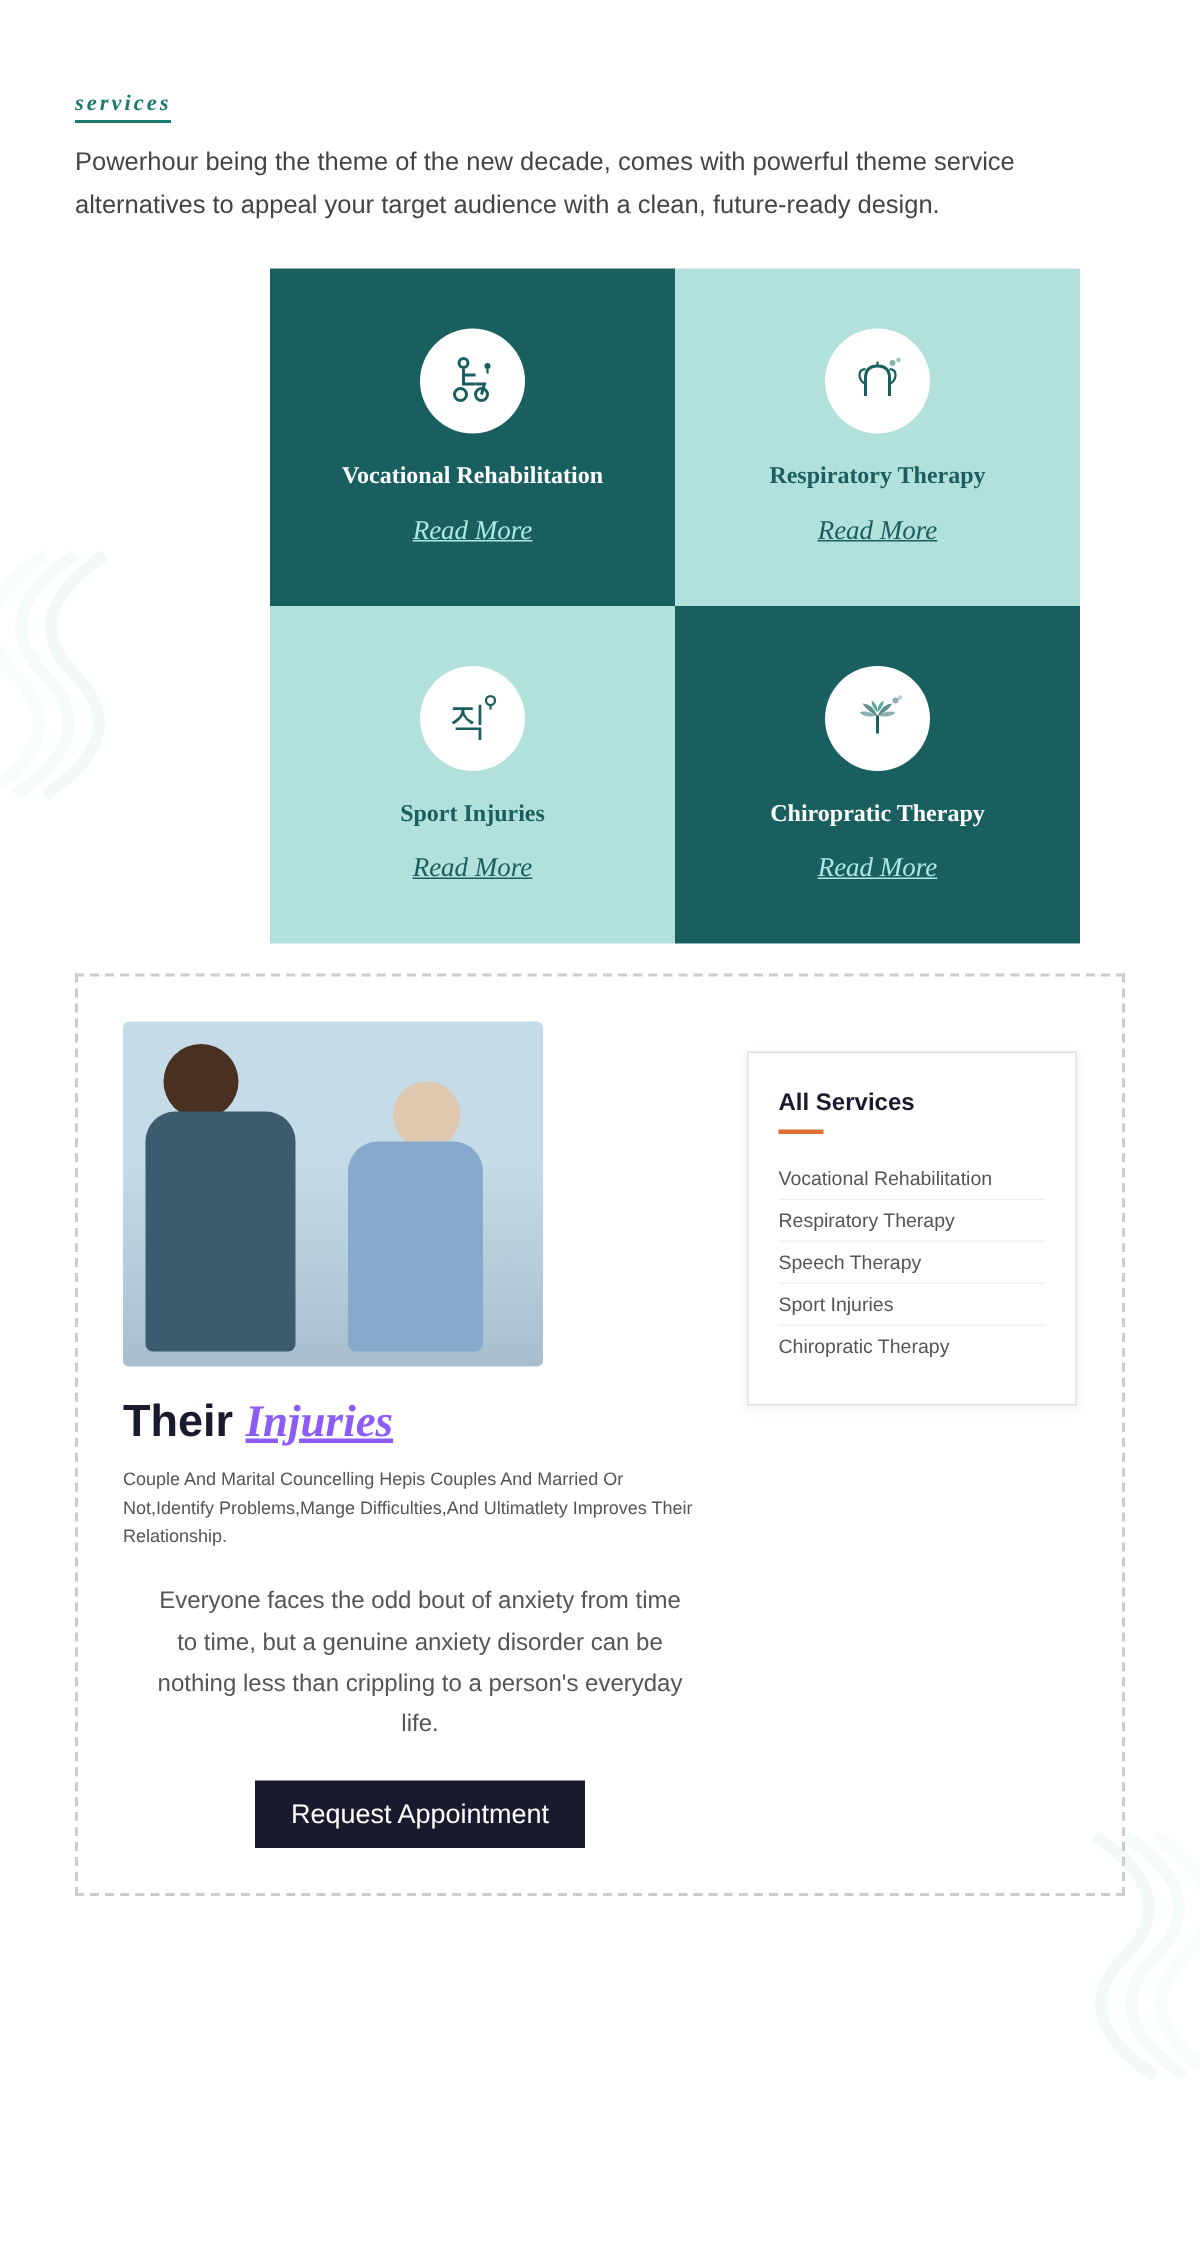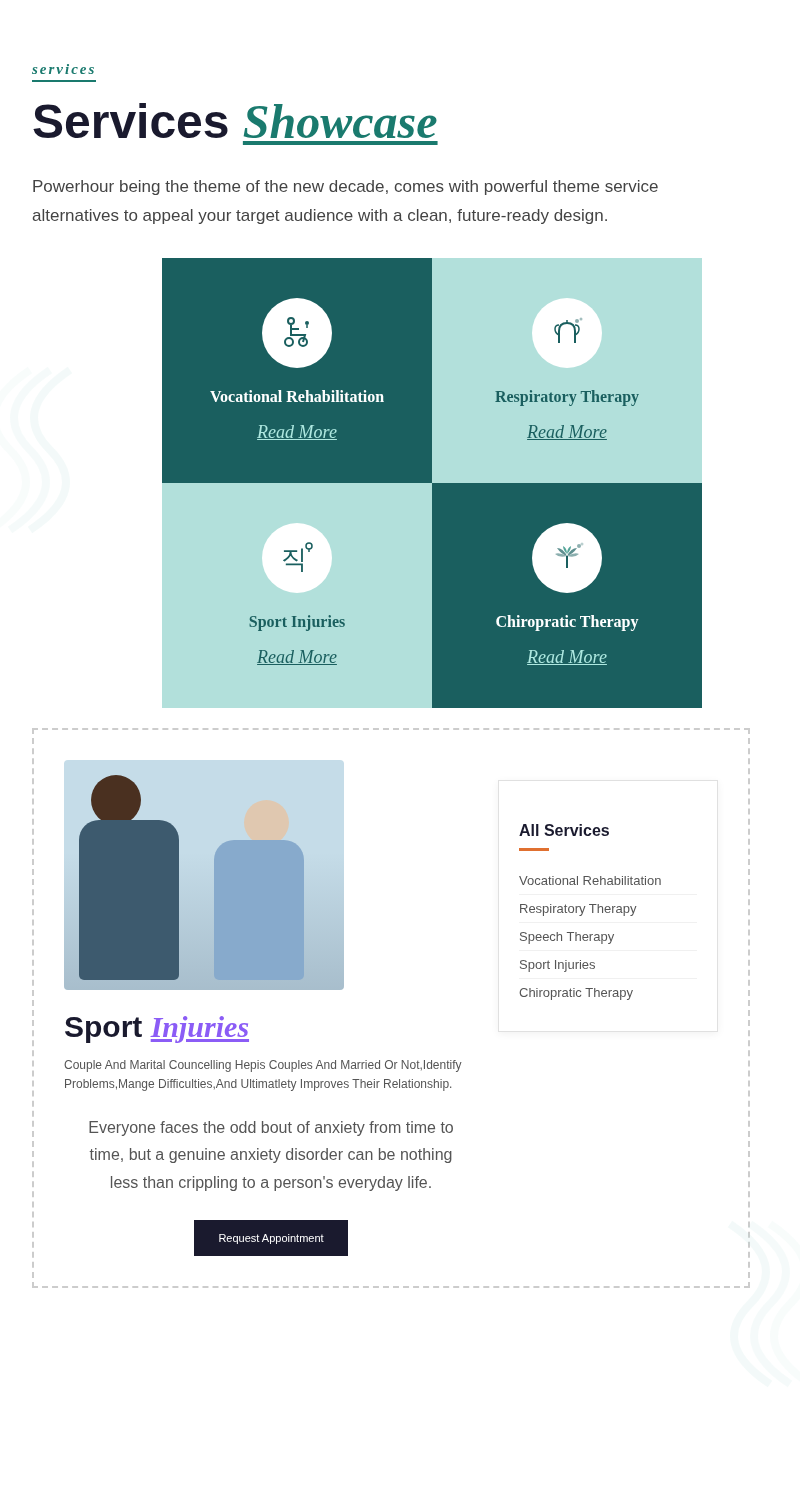--- a/index.html
+++ b/index.html
@@ -24,21 +24,21 @@
     .wave-right {
       position: absolute;
       right: -10px;
       bottom: 100px;
       width: 120px;
       height: 180px;
       opacity: 0.3;
     }
 
     .page-wrapper {
-      padding: 60px 50px 60px 32px;
+      padding: 60px 50px 60px 50px;
       position: relative;
     }
 
     
     .section-label {
       font-style: italic;
       font-size: 15px;
       color: #1a7a6e;
       letter-spacing: 2px;
       font-weight: 600;
@@ -249,21 +249,21 @@
       font-family: Arial, sans-serif;
       margin-bottom: 24px;
       padding: 0 20px;
     }
 
     .request-btn {
       background: #1a1a2e;
       color: #fff;
       border: none;
       padding: 12px 24px;
-      font-size: 11px;
+      font-size: 18px;
       cursor: pointer;
       display: block;
       margin: 0 auto;
       font-family: Arial, sans-serif;
     }
 
     
     .sidebar-col {
       width: 220px;
       margin-left: 20px;
@@ -276,21 +276,20 @@
       padding: 25px 20px;
       box-shadow: 0 2px 8px rgba(0,0,0,0.06);
     }
 
     .all-services-title {
       font-size: 16px;
       font-weight: 700;
       color: #1a1a2e;
       margin-bottom: 8px;
       font-family: Arial, sans-serif;
-      margin-top: 16px;
     }
 
     .services-divider {
       width: 30px;
       height: 3px;
       background: #e07030;
       margin-bottom: 16px;
     }
 
     .services-list {
@@ -318,25 +317,20 @@
   <svg class="wave-left" viewBox="0 0 120 180" fill="none" xmlns="http://www.w3.org/2000/svg">
     <path d="M80 10 Q20 50 60 90 Q100 130 40 170" stroke="#b2ddd8" stroke-width="8" fill="none" opacity="0.5"></path>
     <path d="M60 10 Q0 50 40 90 Q80 130 20 170" stroke="#b2ddd8" stroke-width="8" fill="none" opacity="0.4"></path>
     <path d="M40 10 Q-20 50 20 90 Q60 130 0 170" stroke="#b2ddd8" stroke-width="8" fill="none" opacity="0.3"></path>
   </svg>
 
   
   <div class="section-label">services</div>
 
   
-  <h1 class="main-title">
-    <span>Services</span>
-    <span> </span>
-    <span class="showcase">Showcase</span>
-  </h1>
 
   
   <p class="description">Powerhour being the theme of the new decade, comes with powerful theme service alternatives to appeal your target audience with a clean, future-ready design.</p>
 
   
   <div class="services-grid">
 
     <div class="service-card dark-teal">
       <div class="service-icon-wrap">
         <svg width="36" height="36" viewBox="0 0 36 36" fill="none" xmlns="http://www.w3.org/2000/svg">
@@ -408,21 +402,21 @@
       <div class="photo-col">
 
         <div class="photo-detail">
           <div class="photo-head-a"></div>
           <div class="photo-person-a"></div>
           <div class="photo-head-b"></div>
           <div class="photo-person-b"></div>
         </div>
 
         <h2 class="sport-title">
-          <span>Sport</span>
+          <span>Their</span>
           <span> </span>
           <span class="injuries-italic">Injuries</span>
         </h2>
 
         <p class="sport-description">Couple And Marital Councelling Hepis Couples And Married Or Not,Identify Problems,Mange Difficulties,And Ultimatlety Improves Their Relationship.</p>
 
         <p class="blockquote-text">Everyone faces the odd bout of anxiety from time to time,
 but a genuine anxiety disorder can be nothing less than
 crippling to a person's everyday life.</p>
 

